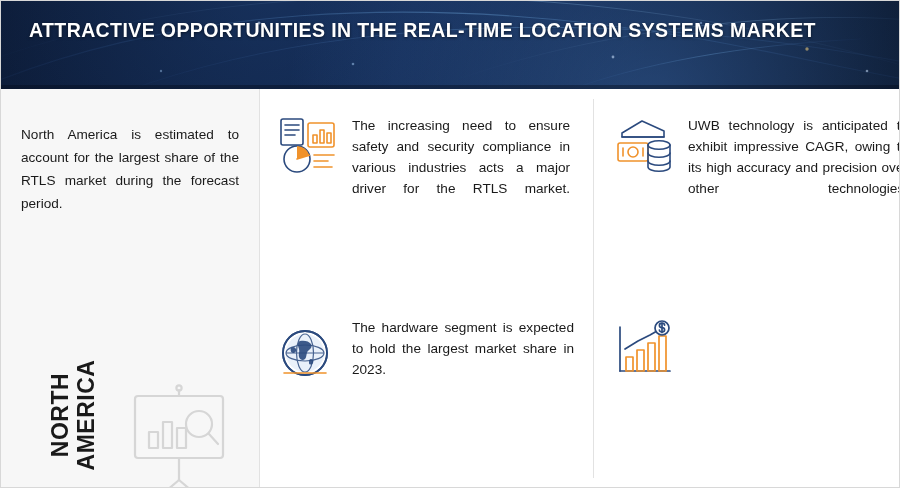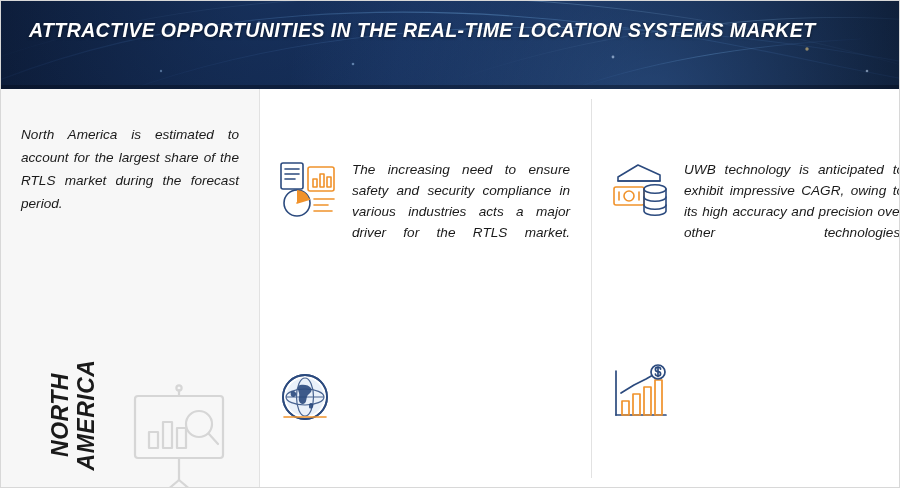--- a/index.html
+++ b/index.html
@@ -11,21 +11,20 @@
     font-family: "Liberation Sans", sans-serif;
   }
   #page {
     position: relative;
     width: 900px;
     height: 488px;
     background: #ffffff;
     overflow: hidden;
     border: 1px solid #d8d8d8;
     box-sizing: border-box;
-    font-style: italic;
   }
 
   
   .banner {
     position: absolute;
     left: 0;
     top: 0;
     width: 900px;
     height: 88px;
     background:
@@ -115,21 +114,20 @@
     bottom: 10px;
     width: 1px;
     background: #e2e2e2;
   }
   .cell {
     position: relative;
     display: flex;
     align-items: flex-start;
     padding: 26px 18px 10px 16px;
     box-sizing: border-box;
-    margin-top: 44px;
   }
   .cell .icon-wrap {
     flex: none;
     width: 64px;
     height: 62px;
     margin-right: 12px;
     position: relative;
   }
   .cell-text {
     font-size: 13.6px;
@@ -284,20 +282,21 @@
             </g>
             <g fill="#2b4a7e" opacity="0.9">
               <path d="M24 18 c4 -1 9 0 11 3 c2 3 -1 5 -3 7 c-2 2 -1 6 -3 8 c-2 2 -5 1 -6 -2 c-1 -3 1 -5 0 -8 c-1 -3 -2 -7 1 -8 Z"></path>
               <path d="M15 25 c2 -2 4 -1 5 1 c1 2 -1 4 -3 4 c-2 0 -3 -3 -2 -5 Z"></path>
               <path d="M35 36 c2 0 3 2 2 4 c-1 2 -4 2 -4 0 c0 -2 0 -4 2 -4 Z"></path>
             </g>
             <circle cx="29" cy="30" r="22" fill="none" stroke="#2b4a7e" stroke-width="1.8"></circle>
             <path d="M8 50 L50 50" stroke="#f0922b" stroke-width="1.6" stroke-linecap="round"></path>
           </svg>
         </div>
+        <div class="cell-text">The hardware segment is expected to hold the largest market share in 2023.</div>
       </div>
 
       <div class="cell cell-4">
         <div class="icon-wrap">
           <svg width="64" height="62" viewBox="0 0 64 62">
             <g fill="none" stroke="#2b4a7e" stroke-width="1.7" stroke-linecap="round" stroke-linejoin="round">
               <line x1="8" y1="8" x2="8" y2="52"></line>
               <line x1="8" y1="52" x2="58" y2="52"></line>
             </g>
             <g fill="none" stroke="#f0922b" stroke-width="1.7" stroke-linecap="round" stroke-linejoin="round">

